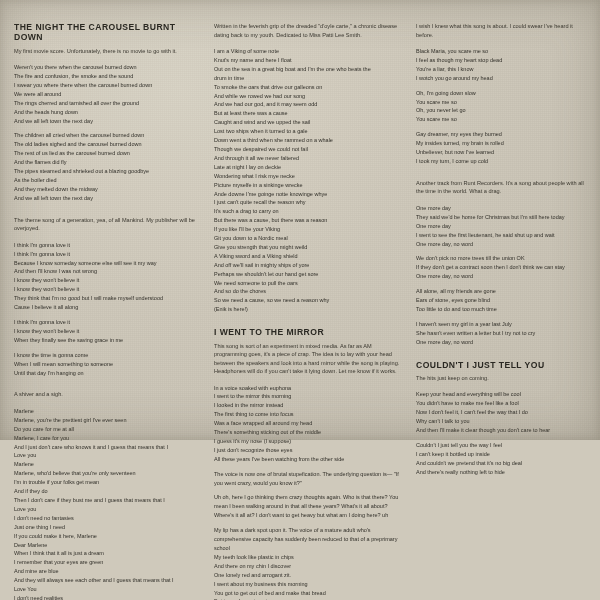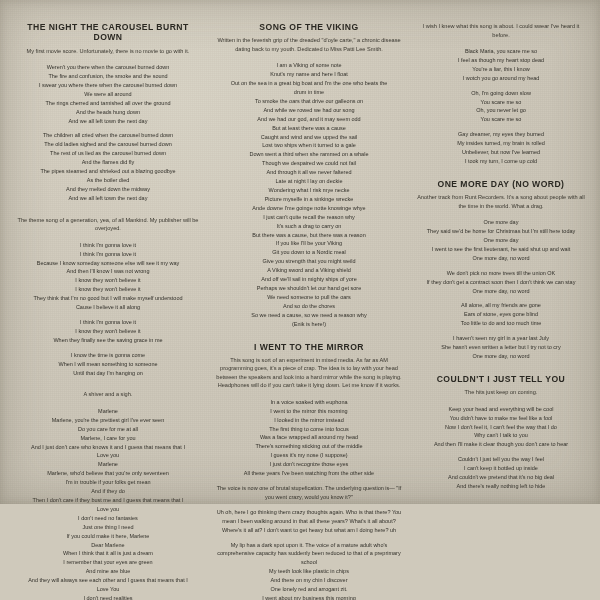--- a/index.html
+++ b/index.html
@@ -9,24 +9,23 @@
   body {
     width: 600px;
     height: 600px;
     background: #cfc9bb;
     font-family: "Liberation Sans", sans-serif;
     overflow: hidden;
   }
   .sleeve {
     position: absolute;
     left: 0; top: 0;
-    width: 600px; height: 504px;
+    width: 600px; height: 440px;
     background:
       radial-gradient(ellipse at 30% 20%, #d8d2c4 0%, #cdc7b9 45%, #c4beb0 100%);
-    text-align: center;
   }
   .grain {
     position: absolute;
     left: 0; top: 0; right: 0; bottom: 0;
     background-image:
       repeating-linear-gradient(0deg, rgba(0,0,0,0.014) 0px, rgba(0,0,0,0.014) 1px, rgba(255,255,255,0.012) 1px, rgba(255,255,255,0.012) 2px),
       repeating-linear-gradient(90deg, rgba(0,0,0,0.010) 0px, rgba(0,0,0,0.010) 1px, rgba(255,255,255,0.010) 1px, rgba(255,255,255,0.010) 2px);
     pointer-events: none;
   }
   .edge-shadow {
@@ -152,21 +151,20 @@
 I don't need realities
 I'm depending on you now
 Marlene</p>
       </div>
 
     </div>
 
     <div class="col col-2">
 
       <div class="song">
-        <h2 class="song-title">SONG OF THE VIKING</h2>
         <p class="note">Written in the feverish grip of the dreaded "d'oyle carte," a chronic disease dating back to my youth. Dedicated to Miss Patti Lee Smith.</p>
         <p class="lyrics stanza">I am a Viking of some note
 Knut's my name and here I float
 Out on the sea in a great big boat and I'm the one who beats the
   drum in time
 To smoke the oars that drive our galleons on
 And while we rowed we had our song
 And we had our god, and it may seem odd
 But at least there was a cause
 Caught and wind and we upped the sail
@@ -233,21 +231,20 @@
 You scare me so
 Oh, you never let go
 You scare me so</p>
         <p class="lyrics stanza">Gay dreamer, my eyes they burned
 My insides turned, my brain is rolled
 Unbeliever, but now I've learned
 I took my turn, I come up cold</p>
       </div>
 
       <div class="song">
-        <h2 class="song-title">ONE MORE DAY (NO WORD)</h2>
         <p class="note">Another track from Runt Recorders. It's a song about people with all the time in the world. What a drag.</p>
         <p class="lyrics stanza">One more day
 They said we'd be home for Christmas but I'm still here today
 One more day
 I went to see the first lieutenant, he said shut up and wait
 One more day, no word</p>
         <p class="lyrics stanza">We don't pick no more trees till the union OK
 If they don't get a contract soon then I don't think we can stay
 One more day, no word</p>
         <p class="lyrics stanza">All alone, all my friends are gone

